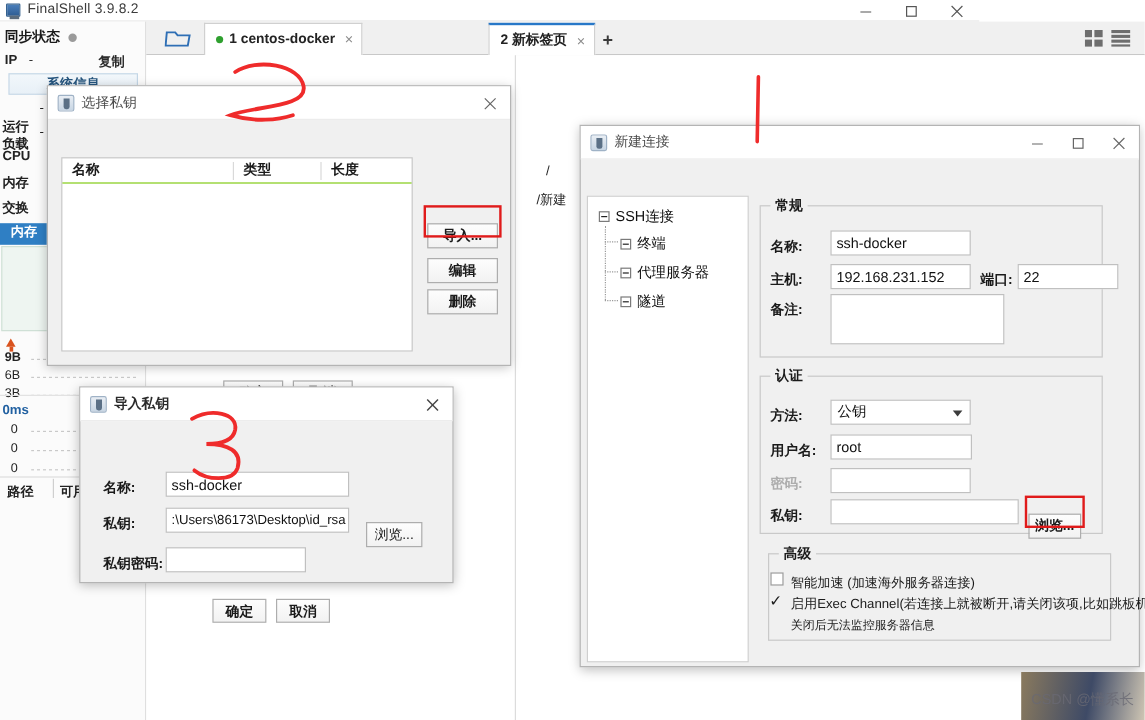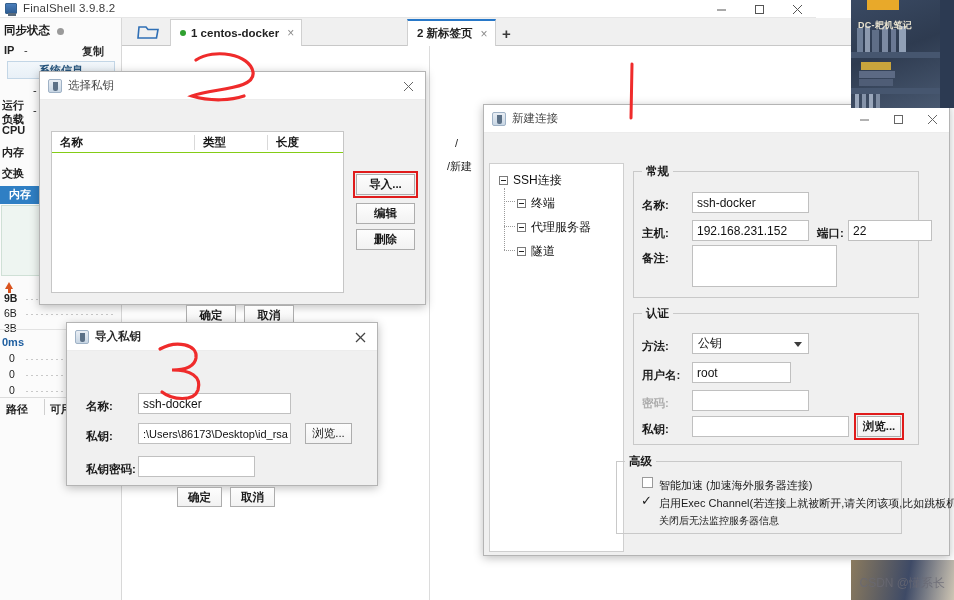--- a/index.html
+++ b/index.html
@@ -158,21 +158,21 @@
     display: flex; height: 21px; border-bottom: 1px solid #84cc16;
     font-size: 11.5px; font-weight: bold; color: #1a1a1a; align-items: center;
   }
   .keylist-head .col { padding-left: 8px; border-left: 1px solid #d9d9d9; height: 15px; line-height: 14px; }
   .keylist-head .col:first-child { border-left: none; }
 
   
   .btn {
     background: linear-gradient(#fdfdfd,#f2f2f2); border: 1px solid #adadad;
     font-size: 11.5px; color: #1a1a1a; font-weight: bold;
-    display: flex; align-items: center; justify-content: center; cursor: default;
+    display: flex; align-items: center; justify-content: center; cursor: default; margin-top: 12px;
   }
   .btn.plain { font-weight: normal; }
   .fld {
     background: #fff; border: 1px solid #c0c0c0; font-size: 12px; color: #111;
     display: flex; align-items: center; padding-left: 4px; overflow: hidden; white-space: nowrap;
   }
   .lbl { position: absolute; font-size: 11.5px; font-weight: bold; color: #1a1a1a; white-space: nowrap; }
   .lbl.disabled { color: #adadad; }
   .redbox { position: absolute; border: 2px solid #e01b1b; pointer-events: none; }
 
@@ -459,31 +459,31 @@
       <div class="grp" style="left:149px;top:180px;width:286px;height:132px;">
         <span class="grp-title">认证</span>
       </div>
       <div class="lbl" style="left:158px;top:206px;">方法:</div>
       <div class="combo" style="left:208px;top:200px;width:117px;height:21px;">
         <span>公钥</span>
         <span class="arr"></span>
       </div>
 
       <div class="lbl" style="left:158px;top:235px;">用户名:</div>
-      <div class="fld" style="position:absolute;left:208px;top:229px;width:99px;height:21px;">root</div>
+      <div class="fld" style="position:absolute;left:208px;top:229px;width:118px;height:21px;">root</div>
 
       <div class="lbl disabled" style="left:158px;top:263px;text-align:right;">密码:</div>
       <div class="fld" style="position:absolute;left:208px;top:257px;width:117px;height:21px;"></div>
 
       <div class="lbl" style="left:158px;top:289px;">私钥:</div>
       <div class="fld" style="position:absolute;left:208px;top:283px;width:157px;height:21px;"></div>
       <div class="btn" style="position:absolute;left:373px;top:283px;width:44px;height:21px;">浏览...</div>
       <div class="redbox" style="left:370px;top:280px;width:50px;height:27px;"></div>
 
-      <div class="grp" style="left:132px;top:328px;width:286px;height:73px;">
+      <div class="grp" style="left:156px;top:328px;width:286px;height:73px;">
         <span class="grp-title">高级</span>
       </div>
       <div class="cbx" style="left:158px;top:344px;"></div>
       <div class="lbl" style="left:175px;top:345px;font-weight:normal;font-size:11px;">智能加速 (加速海外服务器连接)</div>
 
       <div class="cbx-check" style="left:157px;top:361px;">✓</div>
       <div class="lbl" style="left:175px;top:363px;font-weight:normal;font-size:11px;">启用Exec Channel(若连接上就被断开,请关闭该项,比如跳板机)</div>
       <div class="lbl" style="left:175px;top:381px;font-weight:normal;font-size:10px;">关闭后无法监控服务器信息</div>
 
       <div class="btn" style="position:absolute;left:373px;top:427px;width:36px;height:19px;">确定</div>
@@ -522,36 +522,16 @@
 
   <svg class="ann" style="left:0;top:0;width:954px;height:600px;">
 
     <path d="M196 60 C214 48, 250 54, 253 72 C256 90, 212 88, 192 96 C212 102, 232 100, 244 96" fill="none" stroke="#ef2b2b" stroke-width="3.2" stroke-linecap="round"></path>
 
     <path d="M632 64 L631 118" fill="none" stroke="#ef2b2b" stroke-width="3" stroke-linecap="round"></path>
 
     <path d="M160 349 C176 340, 198 344, 196 358 C194 370, 176 370, 172 370 C190 370, 202 376, 198 390 C194 402, 172 400, 162 392" fill="none" stroke="#ef2b2b" stroke-width="3.2" stroke-linecap="round"></path>
   </svg>
 
-  <div class="video-ov">
-    <div class="vo-bar"></div>
-    <div class="vo-shelf" style="left:0;top:52px;width:90px;height:6px;"></div>
-    <div class="vo-shelf" style="left:0;top:88px;width:90px;height:6px;"></div>
-    <div class="vo-book" style="left:6px;top:28px;width:6px;height:24px;background:#6f7f98;"></div>
-    <div class="vo-book" style="left:14px;top:26px;width:5px;height:26px;background:#8c99ae;"></div>
-    <div class="vo-book" style="left:21px;top:30px;width:7px;height:22px;background:#5f6e87;"></div>
-    <div class="vo-book" style="left:31px;top:27px;width:6px;height:25px;background:#7c8aa2;"></div>
-    <div class="vo-book" style="left:40px;top:29px;width:5px;height:23px;background:#6a7893;"></div>
-    <div class="vo-book" style="left:48px;top:26px;width:7px;height:26px;background:#91a0b6;"></div>
-    <div class="vo-book" style="left:10px;top:62px;width:30px;height:8px;background:#c8a43c;"></div>
-    <div class="vo-book" style="left:8px;top:71px;width:36px;height:7px;background:#5c6a84;"></div>
-    <div class="vo-book" style="left:8px;top:79px;width:34px;height:7px;background:#4f5d76;"></div>
-    <div class="vo-book" style="left:4px;top:94px;width:4px;height:14px;background:#9aa7bb;"></div>
-    <div class="vo-book" style="left:11px;top:94px;width:4px;height:14px;background:#8593a9;"></div>
-    <div class="vo-book" style="left:18px;top:94px;width:4px;height:14px;background:#9aa7bb;"></div>
-    <div class="vo-book" style="left:25px;top:94px;width:4px;height:14px;background:#7e8ca2;"></div>
-    <div class="vo-side"></div>
-    <div class="vo-text">DC-耙机笔记</div>
-  </div>
   <div class="bottom-photo"></div>
   <div class="watermark">CSDN @懂系长</div>
 
 </div>
 
 </body></html>

